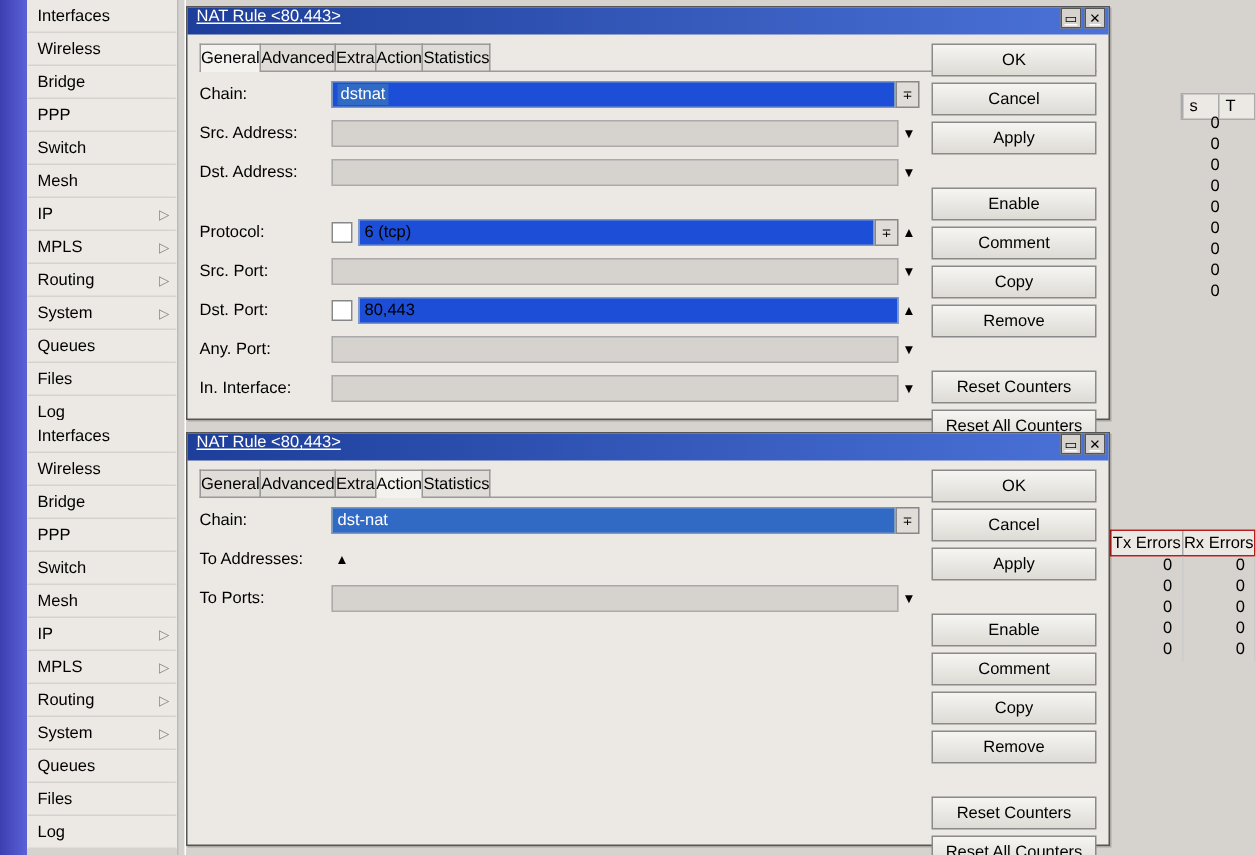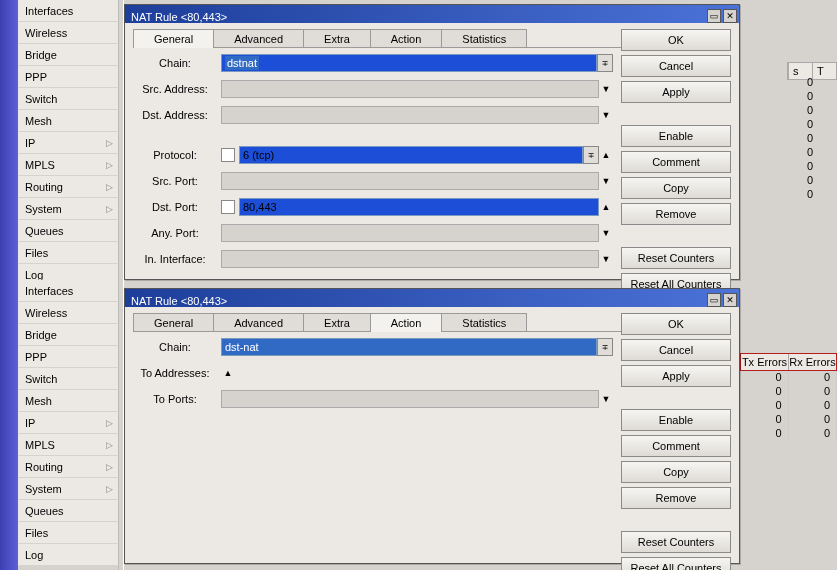--- a/index.html
+++ b/index.html
@@ -61,43 +61,44 @@
     position: absolute;
     background: #ece9e4;
     border: 1px solid #555;
     box-shadow: 1px 1px 0 rgba(0,0,0,.2);
   }
   .dialog.top { left: 124px; top: 4px; width: 616px; height: 276px; }
   .dialog.bottom { left: 124px; top: 288px; width: 616px; height: 276px; }
   .titlebar {
     height: 18px;
     display: flex;
-    align-items: flex-end;
+    align-items: flex-start;
     justify-content: space-between;
     padding: 0 2px 0 6px;
     background: linear-gradient(to right, #1d3e9a, #4b72d8);
     color: #fff;
     font-size: 11px;
+    text-decoration: underline;
   }
   .titlebar .controls { display: flex; gap: 2px; }
   .winbtn {
     width: 14px; height: 14px;
     background: #d6d3ce;
     border: 1px solid #555;
     display: flex; align-items: center; justify-content: center;
     font-size: 9px; color: #000;
     cursor: pointer;
   }
   .tabs {
     display: flex;
     margin: 6px 0 0 8px;
     gap: 0;
   }
   .tab {
-    padding: 3px 20px;
+    padding: 3px 0;
     border: 1px solid #9a9a9a;
     border-bottom: none;
     background: #e0ddd8;
     margin-right: -1px;
     cursor: pointer;
     position: relative;
   }
   .tab.active { background: #f4f2ee; z-index: 2; }
   .tab-line {
     margin: 0 8px 0 8px;
@@ -115,21 +116,21 @@
   }
   .form-row {
     display: flex;
     align-items: center;
     margin-bottom: 6px;
     height: 20px;
   }
   .form-row.gap { margin-top: 20px; }
   .form-label {
     width: 88px;
-    text-align: center;
+    text-align: left;
     padding-right: 4px;
   }
   .checkbox-slot {
     width: 14px;
     height: 14px;
     border: 1px solid #888;
     background: #fff;
     margin-right: 4px;
     flex: none;
   }

